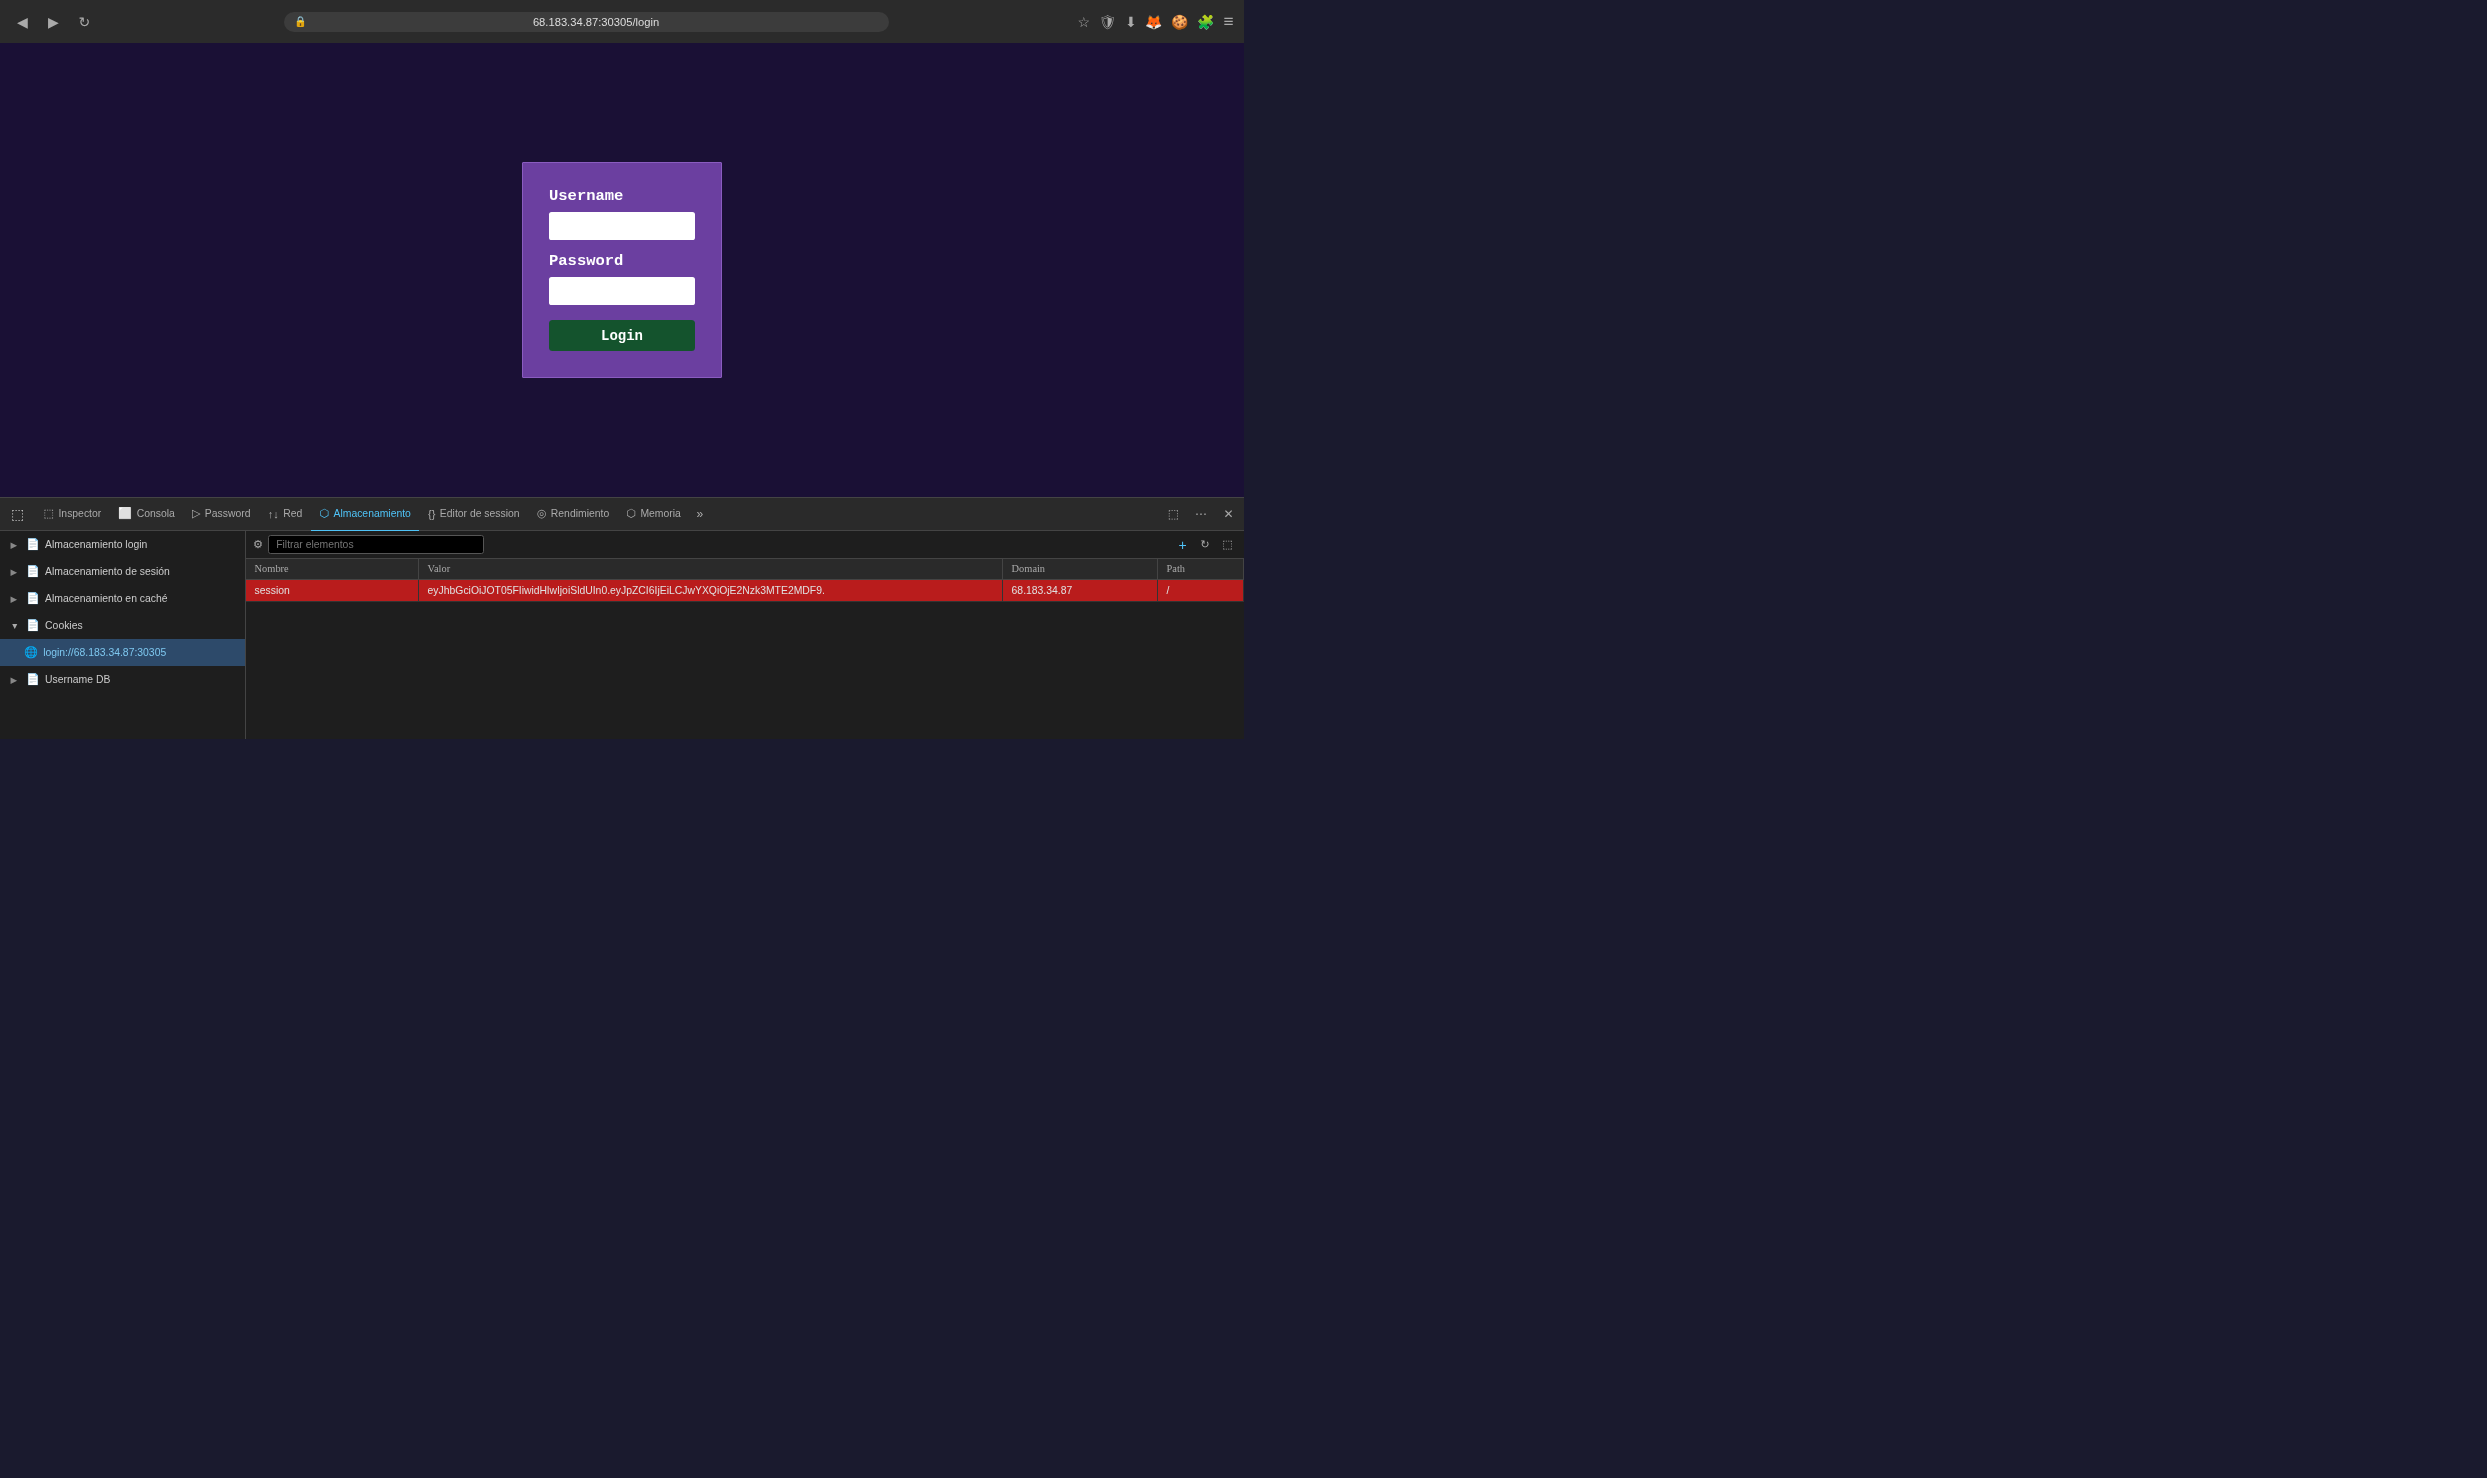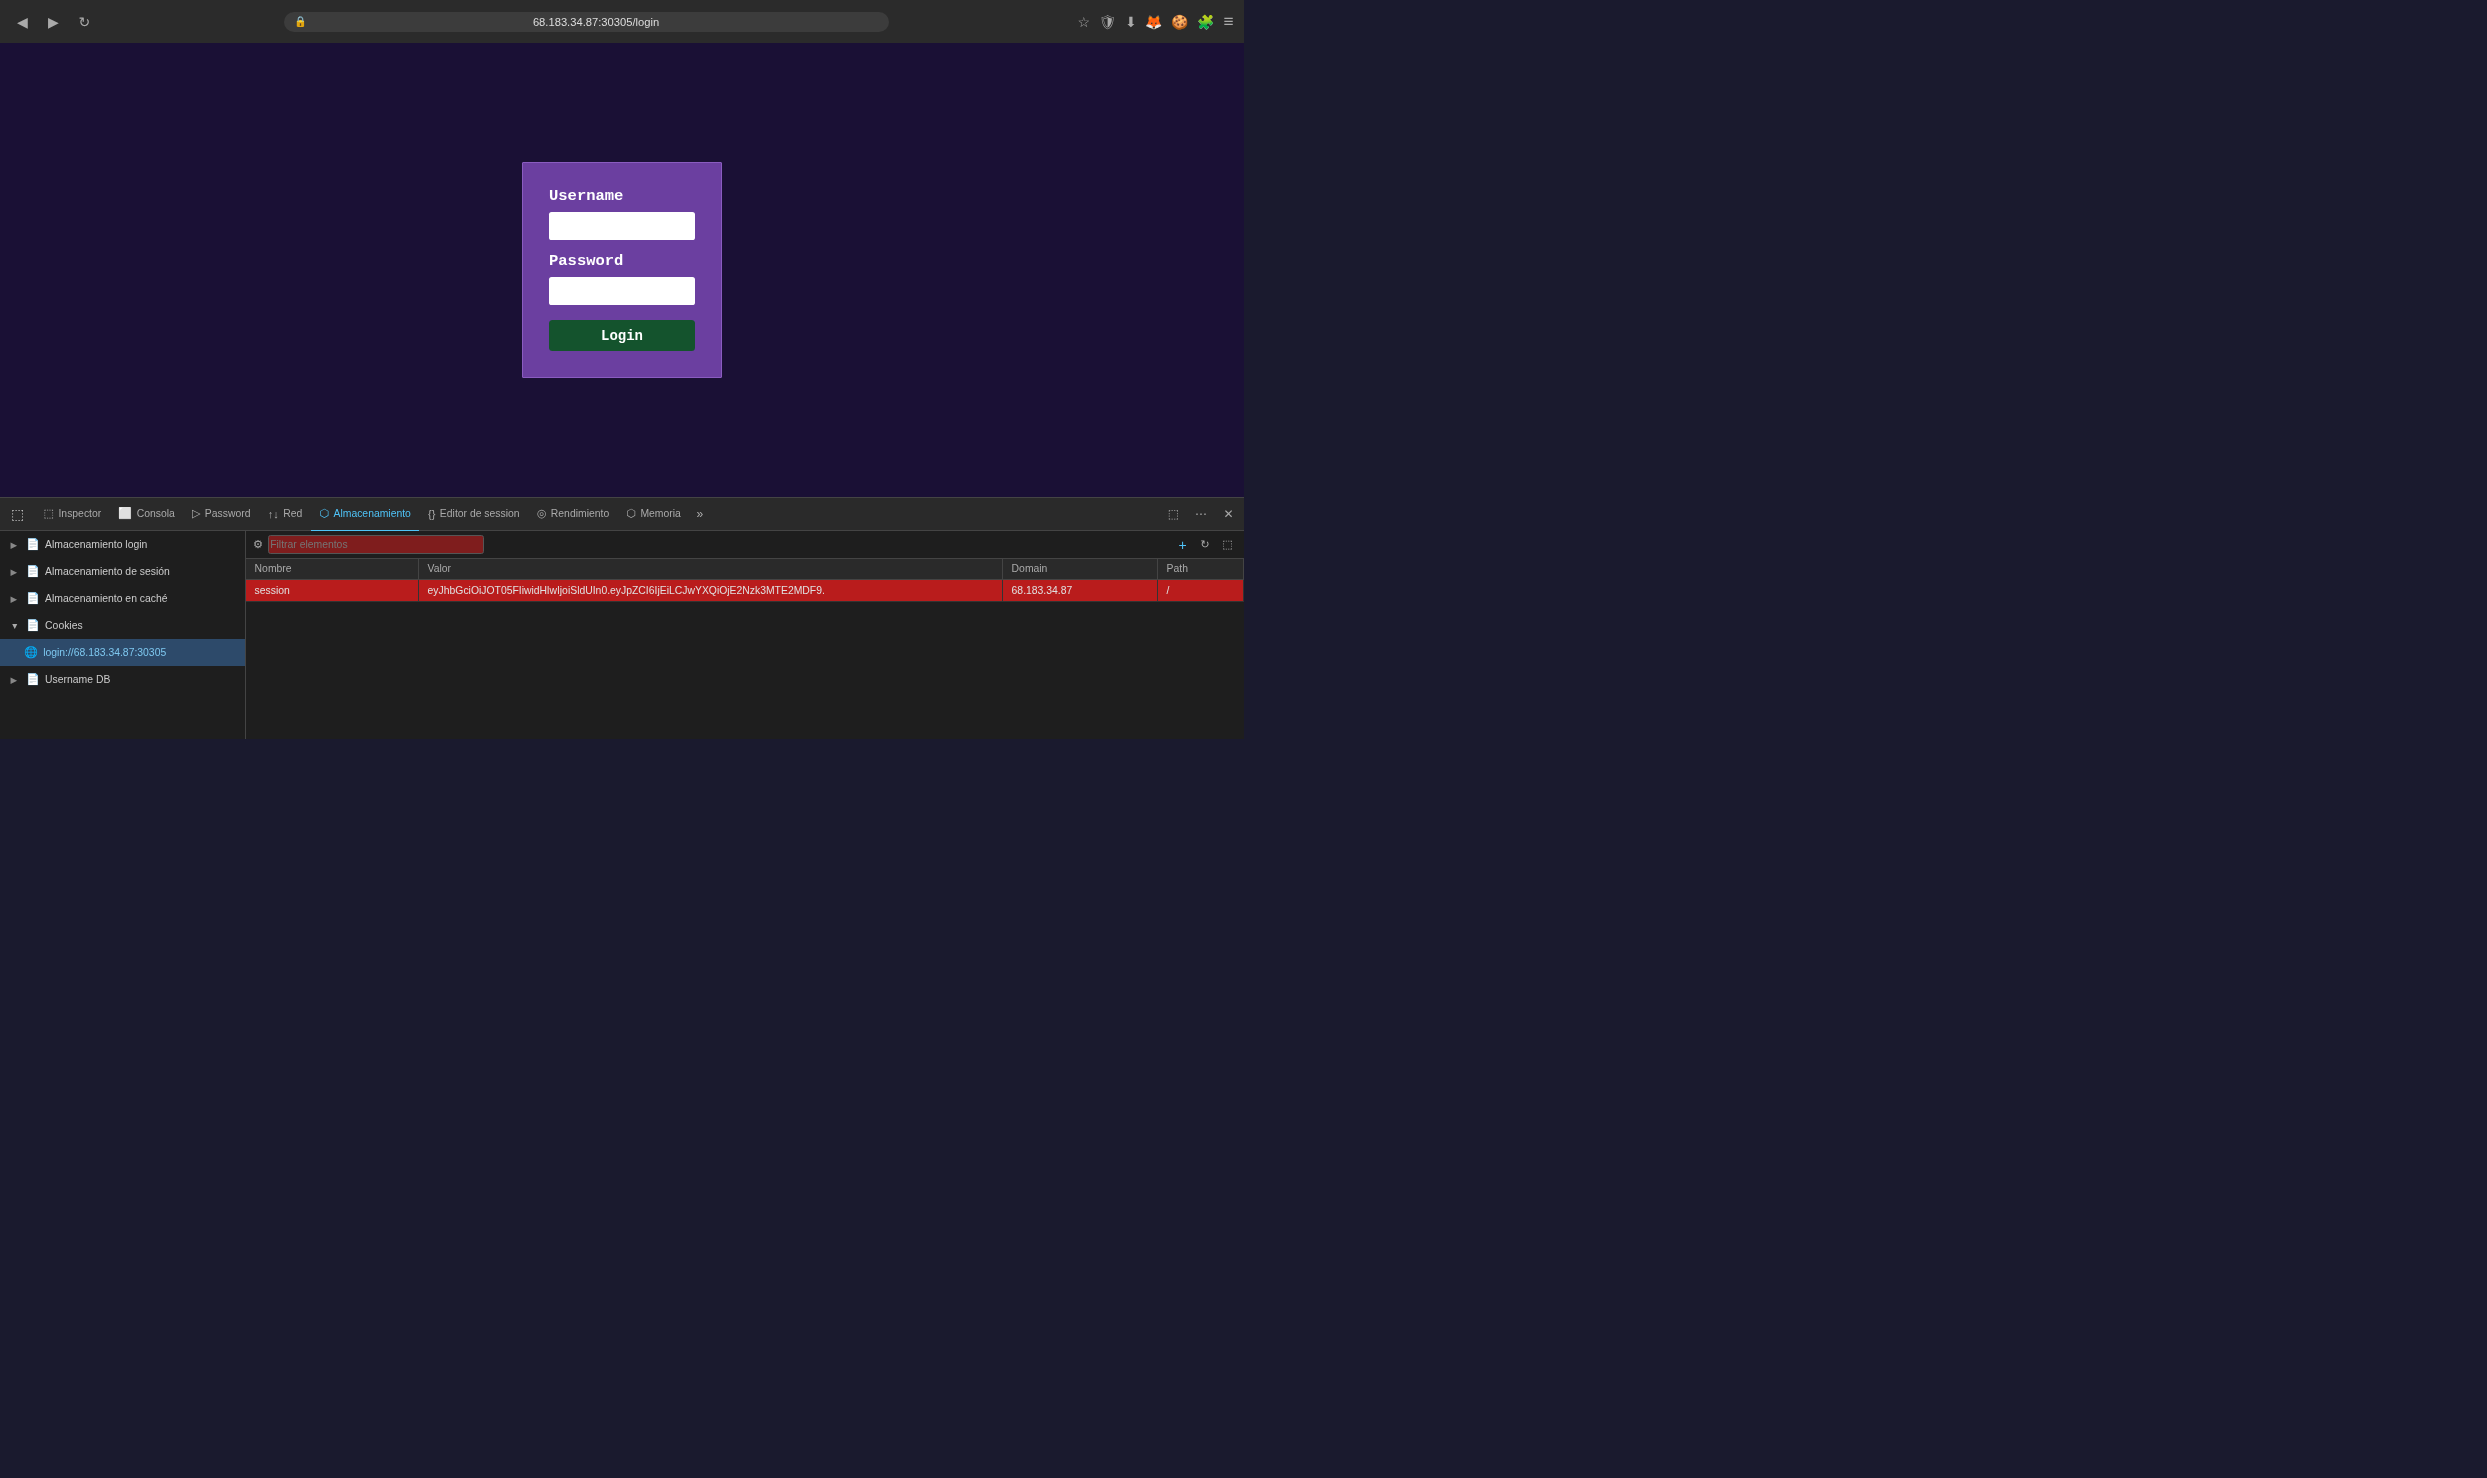--- a/index.html
+++ b/index.html
@@ -277,25 +277,25 @@
       height: 28px;
       background: #1e1e1e;
       border-bottom: 0.9px solid #444;
       display: flex;
       align-items: center;
       padding: 0 7px;
       gap: 5.2px;
     }
 
     .filter-input {
-      background: #7f1d1d;
+      background: #000000;
       border: 0.9px solid #555;
       border-radius: 2.6px;
       height: 19px;
-      padding: 0 1px;
+      padding: 0 7px;
       color: #ccc;
       font-size: 10.4px;
       width: 216px;
     }
 
     .panel-action-btn {
       width: 19px;
       height: 19px;
       background: none;
       border: none;
@@ -325,20 +325,21 @@
       overflow: auto;
     }
 
     .table-header {
       display: grid;
       grid-template-columns: 173px 1fr 155px 86px;
       background: #2a2a2a;
       border-bottom: 0.9px solid #444;
       position: sticky;
       top: 0;
+      font-family: Liberation Serif, serif;
     }
 
     .table-header-cell {
       padding: 4.3px 8.6px;
       color: #aaa;
       font-size: 10.4px;
       border-right: 0.9px solid #444;
     }
 
     .table-row {

